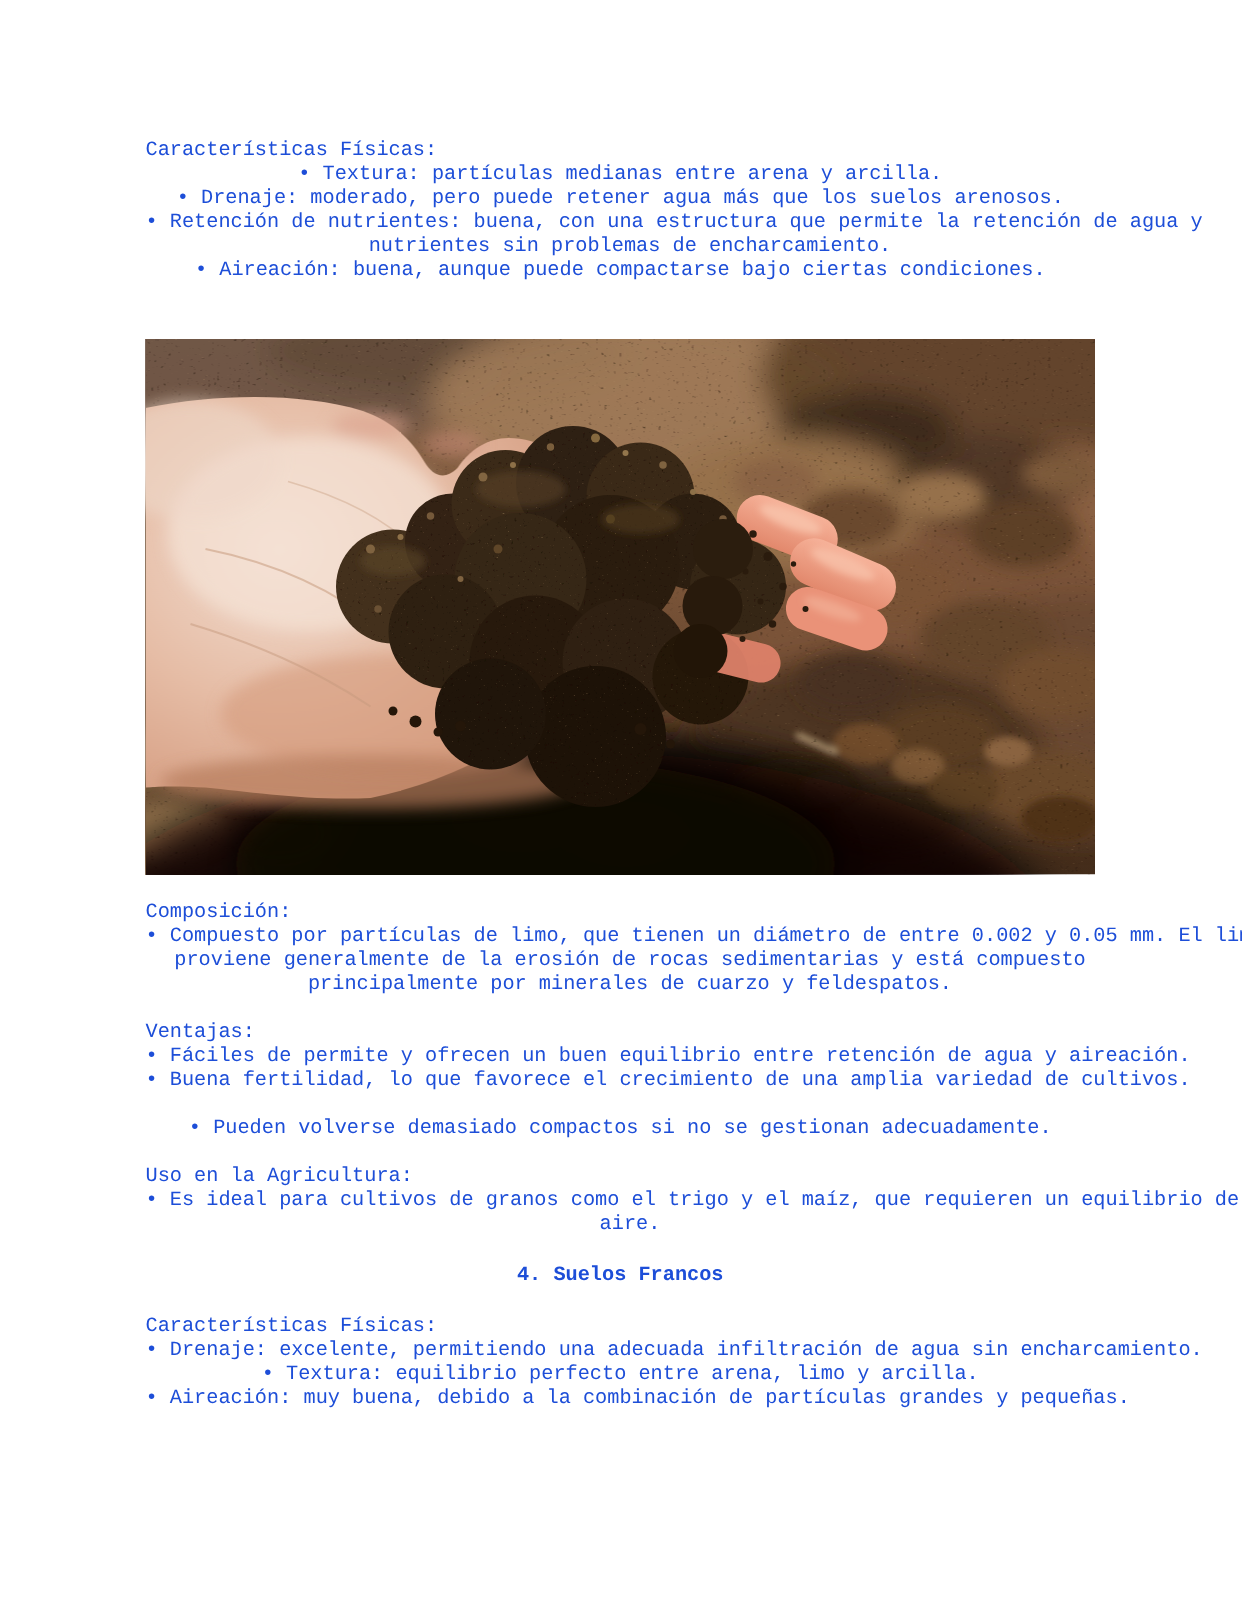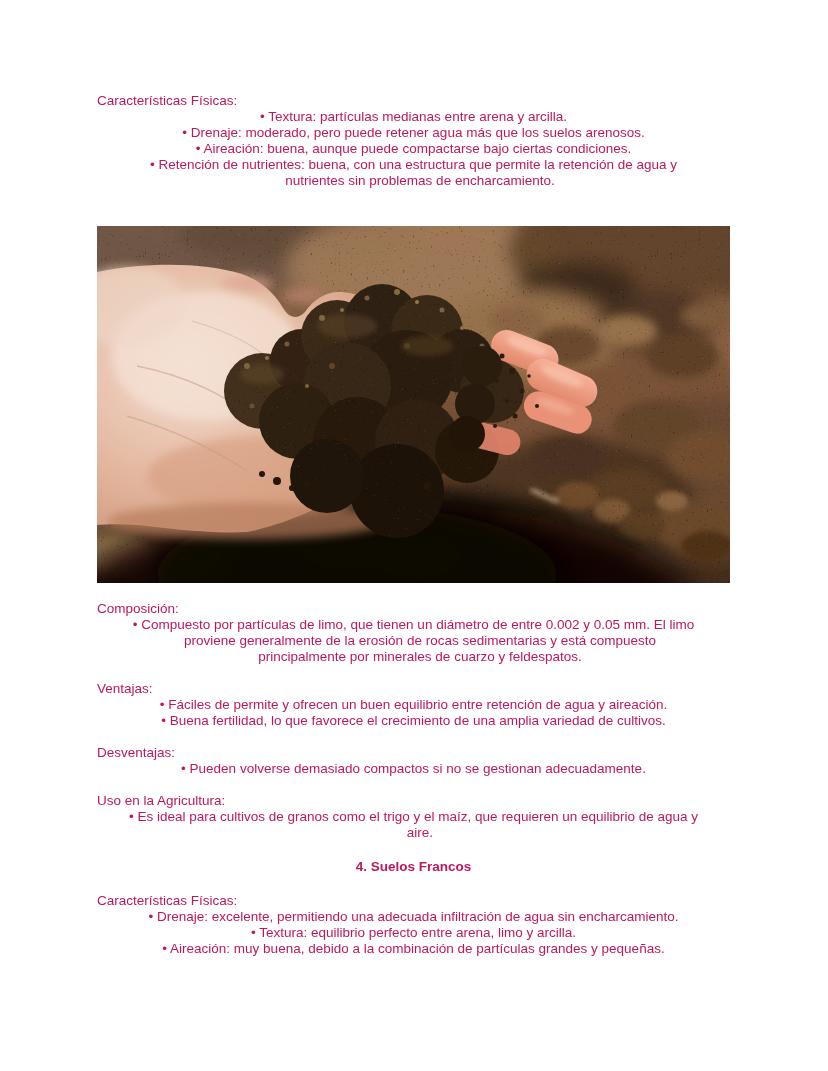--- a/index.html
+++ b/index.html
@@ -1,40 +1,40 @@
 <!DOCTYPE html>
 <html><head>
 <meta charset="utf-8">
 <style>
   html,body { margin:0; padding:0; background:#ffffff; }
   .page {
     position:relative; width:828px; height:1071px; background:#ffffff;
-    font-family:Liberation Sans, sans-serif; font-size:13.5px; line-height:16px;
-    color:#be185d; overflow:hidden;
+    font-family:Liberation Mono, monospace; font-size:13.5px; line-height:16px;
+    color:#1d4ed8; overflow:hidden;
   }
   .content { position:absolute; left:97px; top:93px; width:633px; }
   .tblock { margin:0 0 16px 0; }
   .label { white-space:pre; }
   .bullet { padding-left:13px; text-indent:-13px; white-space:pre;text-align:center; }
   figure.photo { margin:37px 0 18px 0; padding:0; width:633px; height:357px; display:block; }
   h3.heading { margin:18px; font-size:13.5px; line-height:16px; font-weight:bold; text-align:center; }
 </style>
 </head>
 <body>
 
 <div class="page">
   <div class="content">
 
     <section class="tblock">
       <div class="label">Características Físicas:</div>
       <div class="bullet">• Textura: partículas medianas entre arena y arcilla.</div>
       <div class="bullet">• Drenaje: moderado, pero puede retener agua más que los suelos arenosos.</div>
-      <div class="bullet">• Aireación: buena, aunque puede compactarse bajo ciertas condiciones.</div>
       <div class="bullet">• Retención de nutrientes: buena, con una estructura que permite la retención de agua y
 nutrientes sin problemas de encharcamiento.</div>
+      <div class="bullet">• Aireación: buena, aunque puede compactarse bajo ciertas condiciones.</div>
     </section>
 
     <figure class="photo">
       <svg width="633" height="357" viewBox="0 0 633 357" role="img" xmlns="http://www.w3.org/2000/svg" aria-label="Mano sosteniendo un puñado de tierra oscura sobre un campo de suelo marrón">
         <defs>
           <linearGradient id="bgG" x1="0" y1="0" x2="0" y2="1">
             <stop offset="0" stop-color="#8f6b4e"></stop>
             <stop offset="0.45" stop-color="#7b5539"></stop>
             <stop offset="1" stop-color="#432c1a"></stop>
           </linearGradient>
@@ -259,21 +259,20 @@
 principalmente por minerales de cuarzo y feldespatos.</div>
     </section>
 
     <section class="tblock">
       <div class="label">Ventajas:</div>
       <div class="bullet">• Fáciles de permite y ofrecen un buen equilibrio entre retención de agua y aireación.</div>
       <div class="bullet">• Buena fertilidad, lo que favorece el crecimiento de una amplia variedad de cultivos.</div>
     </section>
 
     <section class="tblock">
-      <div class="label">Desventajas:</div>
       <div class="bullet">• Pueden volverse demasiado compactos si no se gestionan adecuadamente.</div>
     </section>
 
     <section class="tblock">
       <div class="label">Uso en la Agricultura:</div>
       <div class="bullet">• Es ideal para cultivos de granos como el trigo y el maíz, que requieren un equilibrio de agua y
 aire.</div>
     </section>
 
     <h3 class="heading">4. Suelos Francos</h3>

